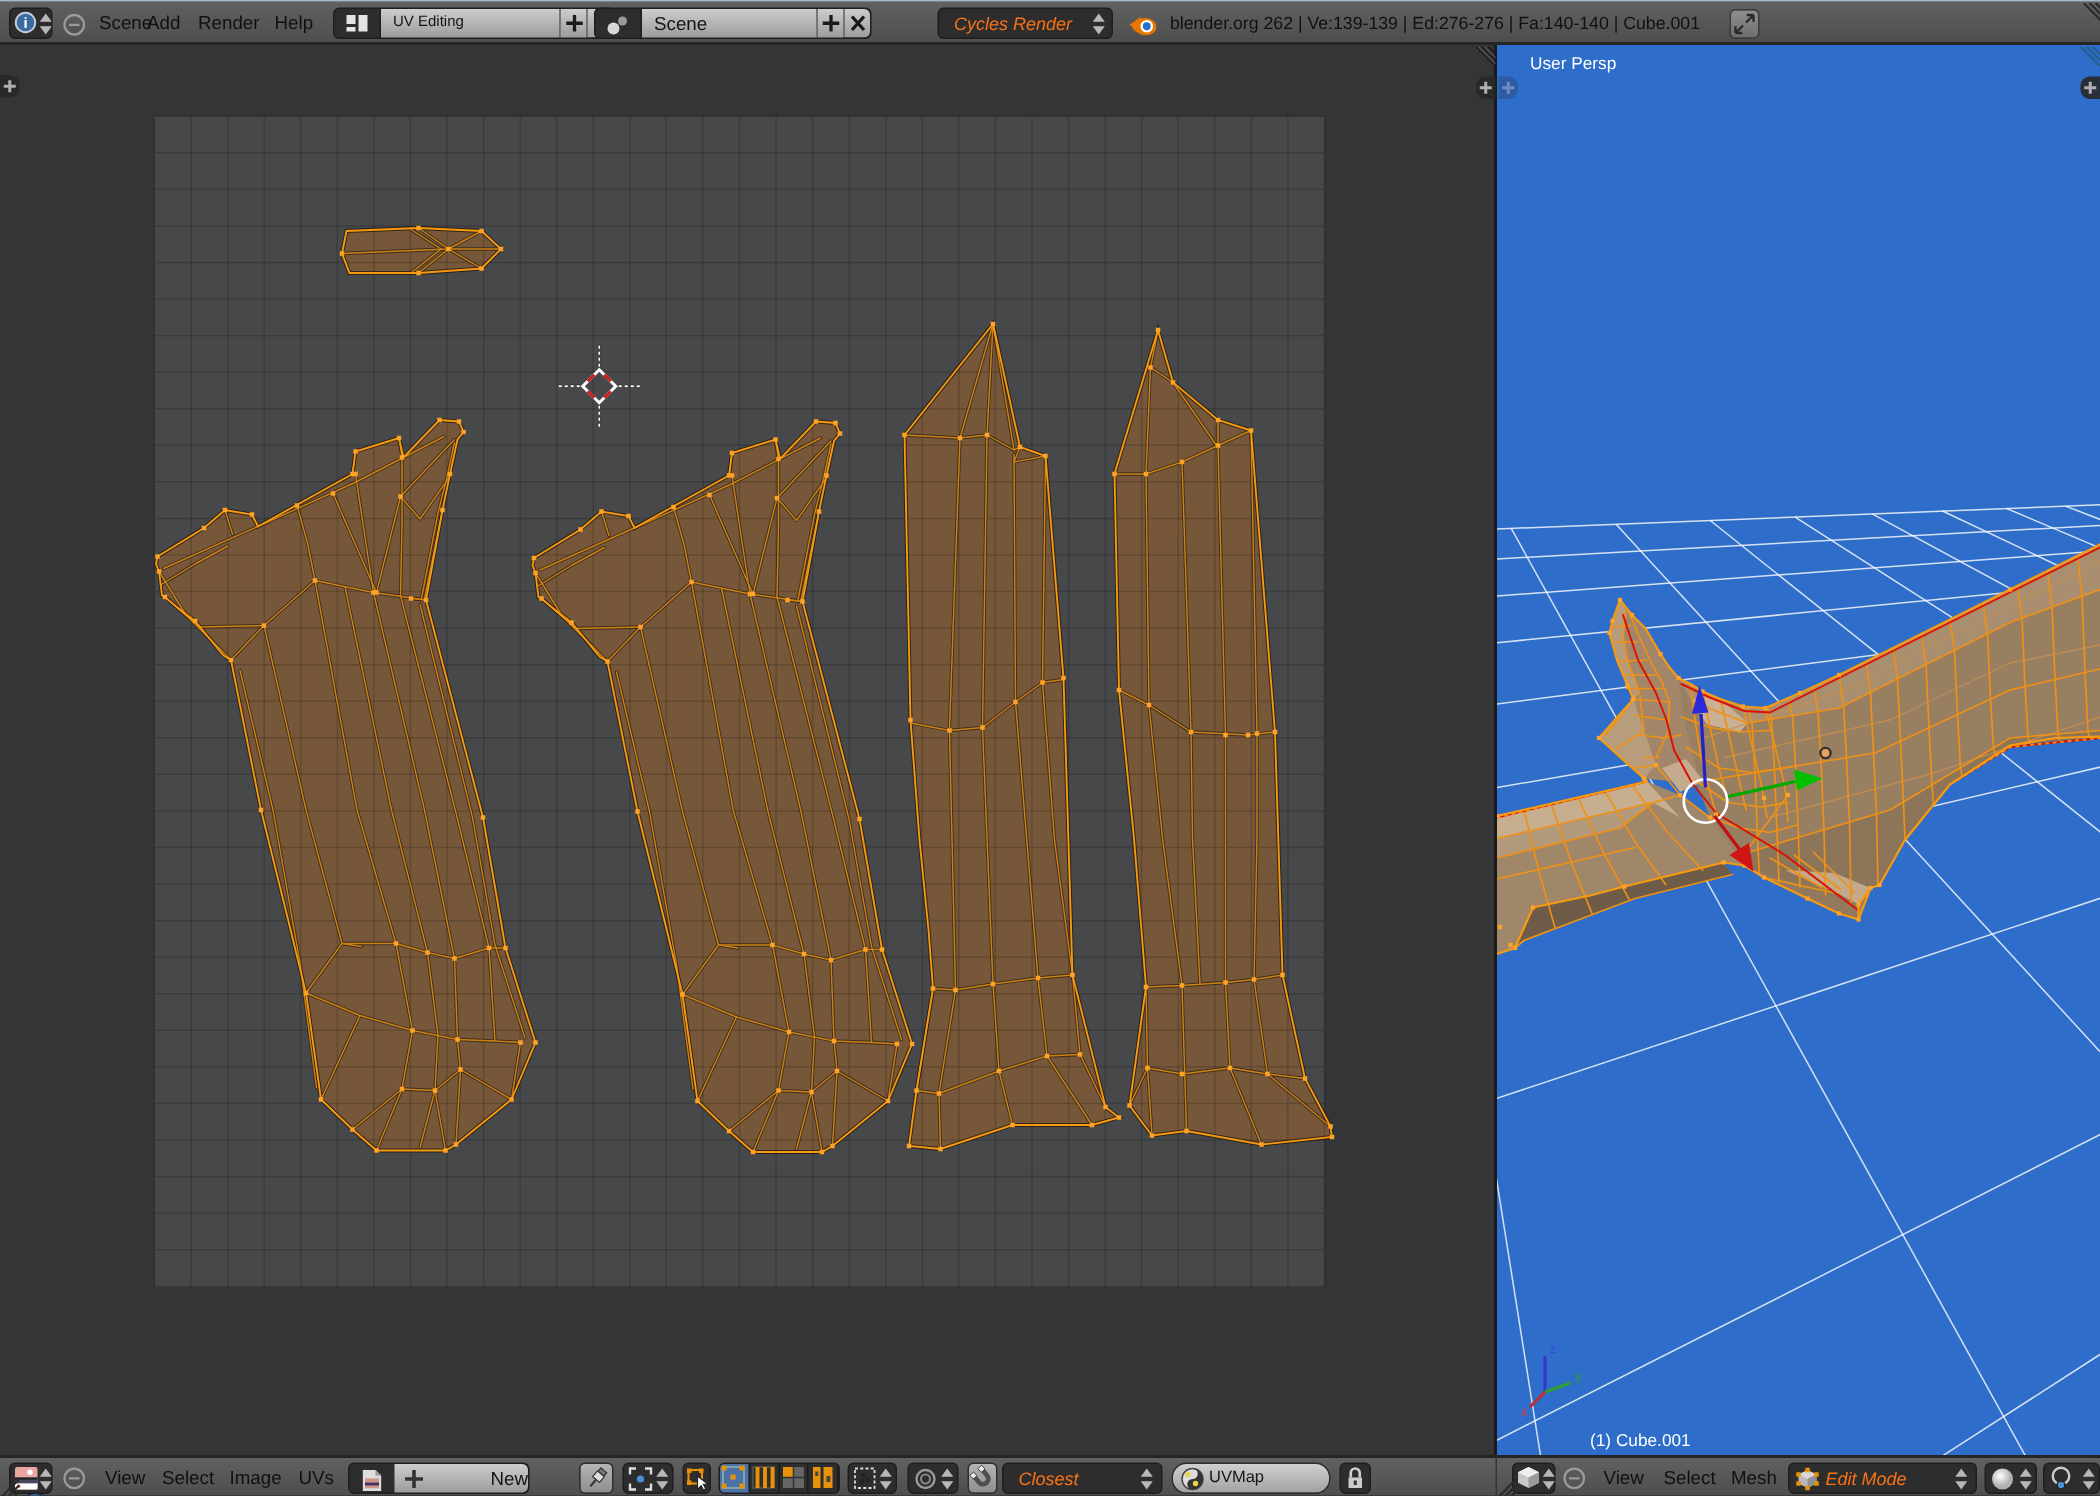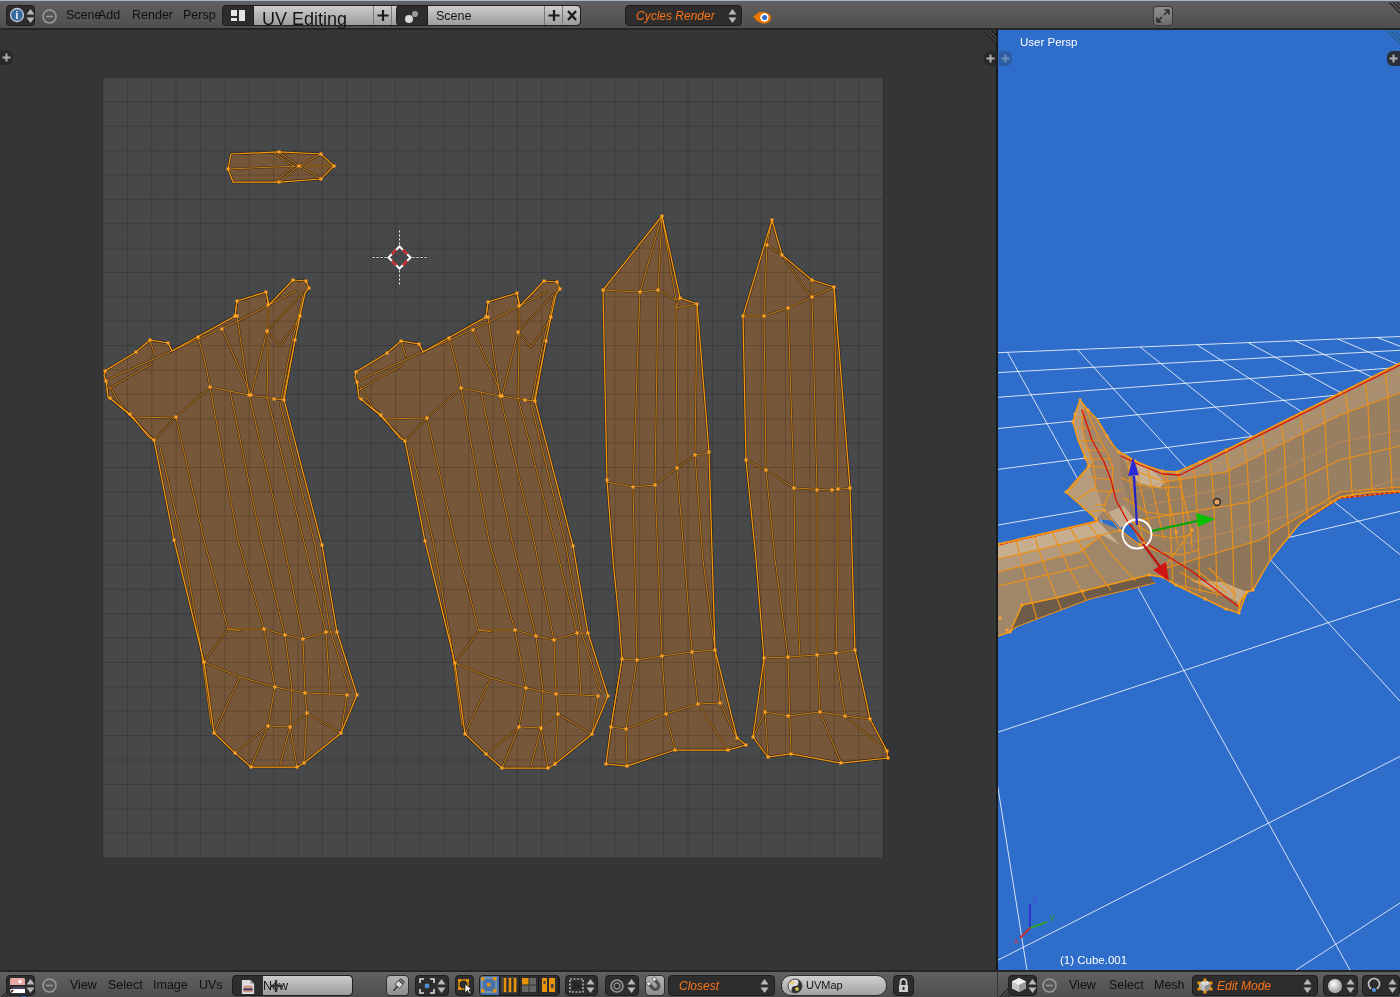--- a/index.html
+++ b/index.html
@@ -787,32 +787,32 @@
 <polygon points="4.5,1 8.5,6.5 0.5,6.5" fill="#b8b8b8"></polygon>
 <polygon points="4.5,15 8.5,9.5 0.5,9.5" fill="#b8b8b8"></polygon>
       </svg>
       <svg style="position:absolute;left:42px;top:8px" width="15" height="15">
 <circle cx="7.5" cy="7.5" r="6.5" fill="none" stroke="#9a9a9a" stroke-width="1.5"></circle>
 <line x1="4" y1="7.5" x2="11" y2="7.5" stroke="#9a9a9a" stroke-width="1.5"></line>
       </svg>
       <div class="menu" style="left:66px">Scene</div>
       <div class="menu" style="left:98px">Add</div>
       <div class="menu" style="left:132px">Render</div>
-      <div class="menu" style="left:183px">Persp</div>
+      <div class="menu" style="left:183px">Help</div>
       <div style="position:absolute;left:222px;top:4px;width:188px;height:21px;background:#2d2d2d;border:1px solid #1e1e1e;border-radius:4px;display:flex">
 <div style="position:relative;width:31px;height:100%;border-right:1px solid #1e1e1e">
           <svg width="16" height="16" style="position:absolute;left:7px;top:2.5px">
             <g fill="#e5e5e5">
 <rect x="1" y="1" width="6" height="6"></rect>
               <rect x="1" y="9" width="6" height="3"></rect>
               <rect x="9" y="1" width="6" height="11"></rect>
             </g>
           </svg>
         </div>
-<div style="flex:1;background:linear-gradient(#cdcdcd,#9c9c9c);color:#141414;font-size:18px;padding:3px 0 0 8px">UV Editing</div>
+<div style="flex:1;background:linear-gradient(#cdcdcd,#9c9c9c);color:#141414;font-size:10px;padding:3px 0 0 8px">UV Editing</div>
 <div style="width:18px;background:linear-gradient(#cdcdcd,#9c9c9c);border-left:1px solid #777;position:relative">
 <svg width="18" height="19">
             <path d="M9 4 v11 M3.5 9.5 h11" stroke="#1a1a1a" stroke-width="2.2"></path>
           </svg></div>
 <div style="width:18px;background:linear-gradient(#cdcdcd,#9c9c9c);border-left:1px solid #777;border-radius:0 4px 4px 0;position:relative">
 <svg width="18" height="19">
             <path d="M5 5 L13 14 M13 5 L5 14" stroke="#1a1a1a" stroke-width="2.2"></path>
           </svg></div>
 </div>
       <div style="position:absolute;left:396px;top:4px;width:185px;height:21px;background:#2d2d2d;border:1px solid #1e1e1e;border-radius:4px;display:flex">
@@ -836,20 +836,21 @@
       <svg style="position:absolute;left:728px;top:7px" width="9" height="16">
 <polygon points="4.5,1 8.5,6.5 0.5,6.5" fill="#b8b8b8"></polygon>
 <polygon points="4.5,15 8.5,9.5 0.5,9.5" fill="#b8b8b8"></polygon>
       </svg>
       <svg style="position:absolute;left:752px;top:5px" width="22" height="20" viewBox="0 0 22 20">
 <path d="M3 13 C3 9 7 6 11.5 6 C16 6 19 9 19 12 C19 15 16 17.5 12 17.5 C8.5 17.5 5.5 15.5 3 13 Z" fill="#ea7600"></path>
 <path d="M10 7 L3.5 12.5 L1 10.5 L8 5.5 Z" fill="#ea7600"></path>
 <circle cx="12.5" cy="11.5" r="4.2" fill="#fff"></circle>
 <circle cx="12.5" cy="11.5" r="2.6" fill="#2d6dc9"></circle>
 </svg>
+      <div class="menu" style="left:780px;font-size:11.8px">blender.org 262 | Ve:139-139 | Ed:276-276 | Fa:140-140 | Cube.001</div>
       <div style="position:absolute;left:1153px;top:5px;width:20px;height:20px;background:linear-gradient(#8e8e8e,#6e6e6e);border:1px solid #3a3a3a;border-radius:4px">
 <svg width="18" height="18">
           <path d="M10 8 L15 3 M15 3 h-4.5 M15 3 v4.5 M8 10 L3 15 M3 15 h4.5 M3 15 v-4.5" stroke="#2a2a2a" stroke-width="1.6" fill="none"></path>
         </svg></div>
       <svg style="position:absolute;left:1389px;top:1px" width="12" height="12">
         <line x1="0" y1="0" x2="12" y2="12" stroke="#2a2a2a" stroke-width="1.5"></line>
         <line x1="4" y1="0" x2="12" y2="8" stroke="#2a2a2a" stroke-width="1.5"></line>
         <line x1="8" y1="0" x2="12" y2="4" stroke="#2a2a2a" stroke-width="1.5"></line>
       </svg>
     </div>
@@ -878,21 +879,21 @@
       <div class="menu" style="left:199px">UVs</div>
       <div style="position:absolute;left:232px;top:3px;width:121px;height:21px;background:#2d2d2d;border:1px solid #1e1e1e;border-radius:4px;display:flex">
 <div style="position:relative;width:30px">
           <svg style="position:absolute;left:7px;top:2.5px" width="16" height="16" viewBox="0 0 17 17">
 <path d="M2 1 H11 L15 5 V16 H2 Z" fill="#ddd"></path>
 <path d="M11 1 L15 5 H11 Z" fill="#999"></path>
 <rect x="3.5" y="7" width="10" height="7" fill="#c98"></rect>
 <rect x="3.5" y="10" width="10" height="2" fill="#436"></rect>
 </svg>
         </div>
-<div style="flex:1;background:linear-gradient(#cdcdcd,#9c9c9c);border-radius:0 4px 4px 0;color:#141414;font-size:12.5px;text-align:left;padding-top:3px;position:relative">
+<div style="flex:1;background:linear-gradient(#cdcdcd,#9c9c9c);border-radius:0 4px 4px 0;color:#141414;font-size:12.5px;text-align:right;padding-top:3px;position:relative">
 <svg width="14" height="14" style="position:absolute;left:6px;top:3px">
             <path d="M7 1 v12 M1 7 h12" stroke="#333" stroke-width="2.4"></path>
           </svg>New</div>
       </div>
       <div style="position:absolute;left:386px;top:3px;width:23px;height:21px;background:linear-gradient(#b5b5b5,#8e8e8e);border:1px solid #2e2e2e;border-radius:4px">
 <svg width="21" height="19" viewBox="0 0 21 19">
           <g transform="rotate(40 10 10)">
             <rect x="8" y="2" width="5" height="3" fill="#777" stroke="#333" stroke-width="0.8"></rect>
             <rect x="7.5" y="5" width="6" height="5" fill="#ddd" stroke="#333" stroke-width="0.8"></rect>
             <line x1="10.5" y1="10" x2="10.5" y2="16" stroke="#333" stroke-width="1.4"></line>

